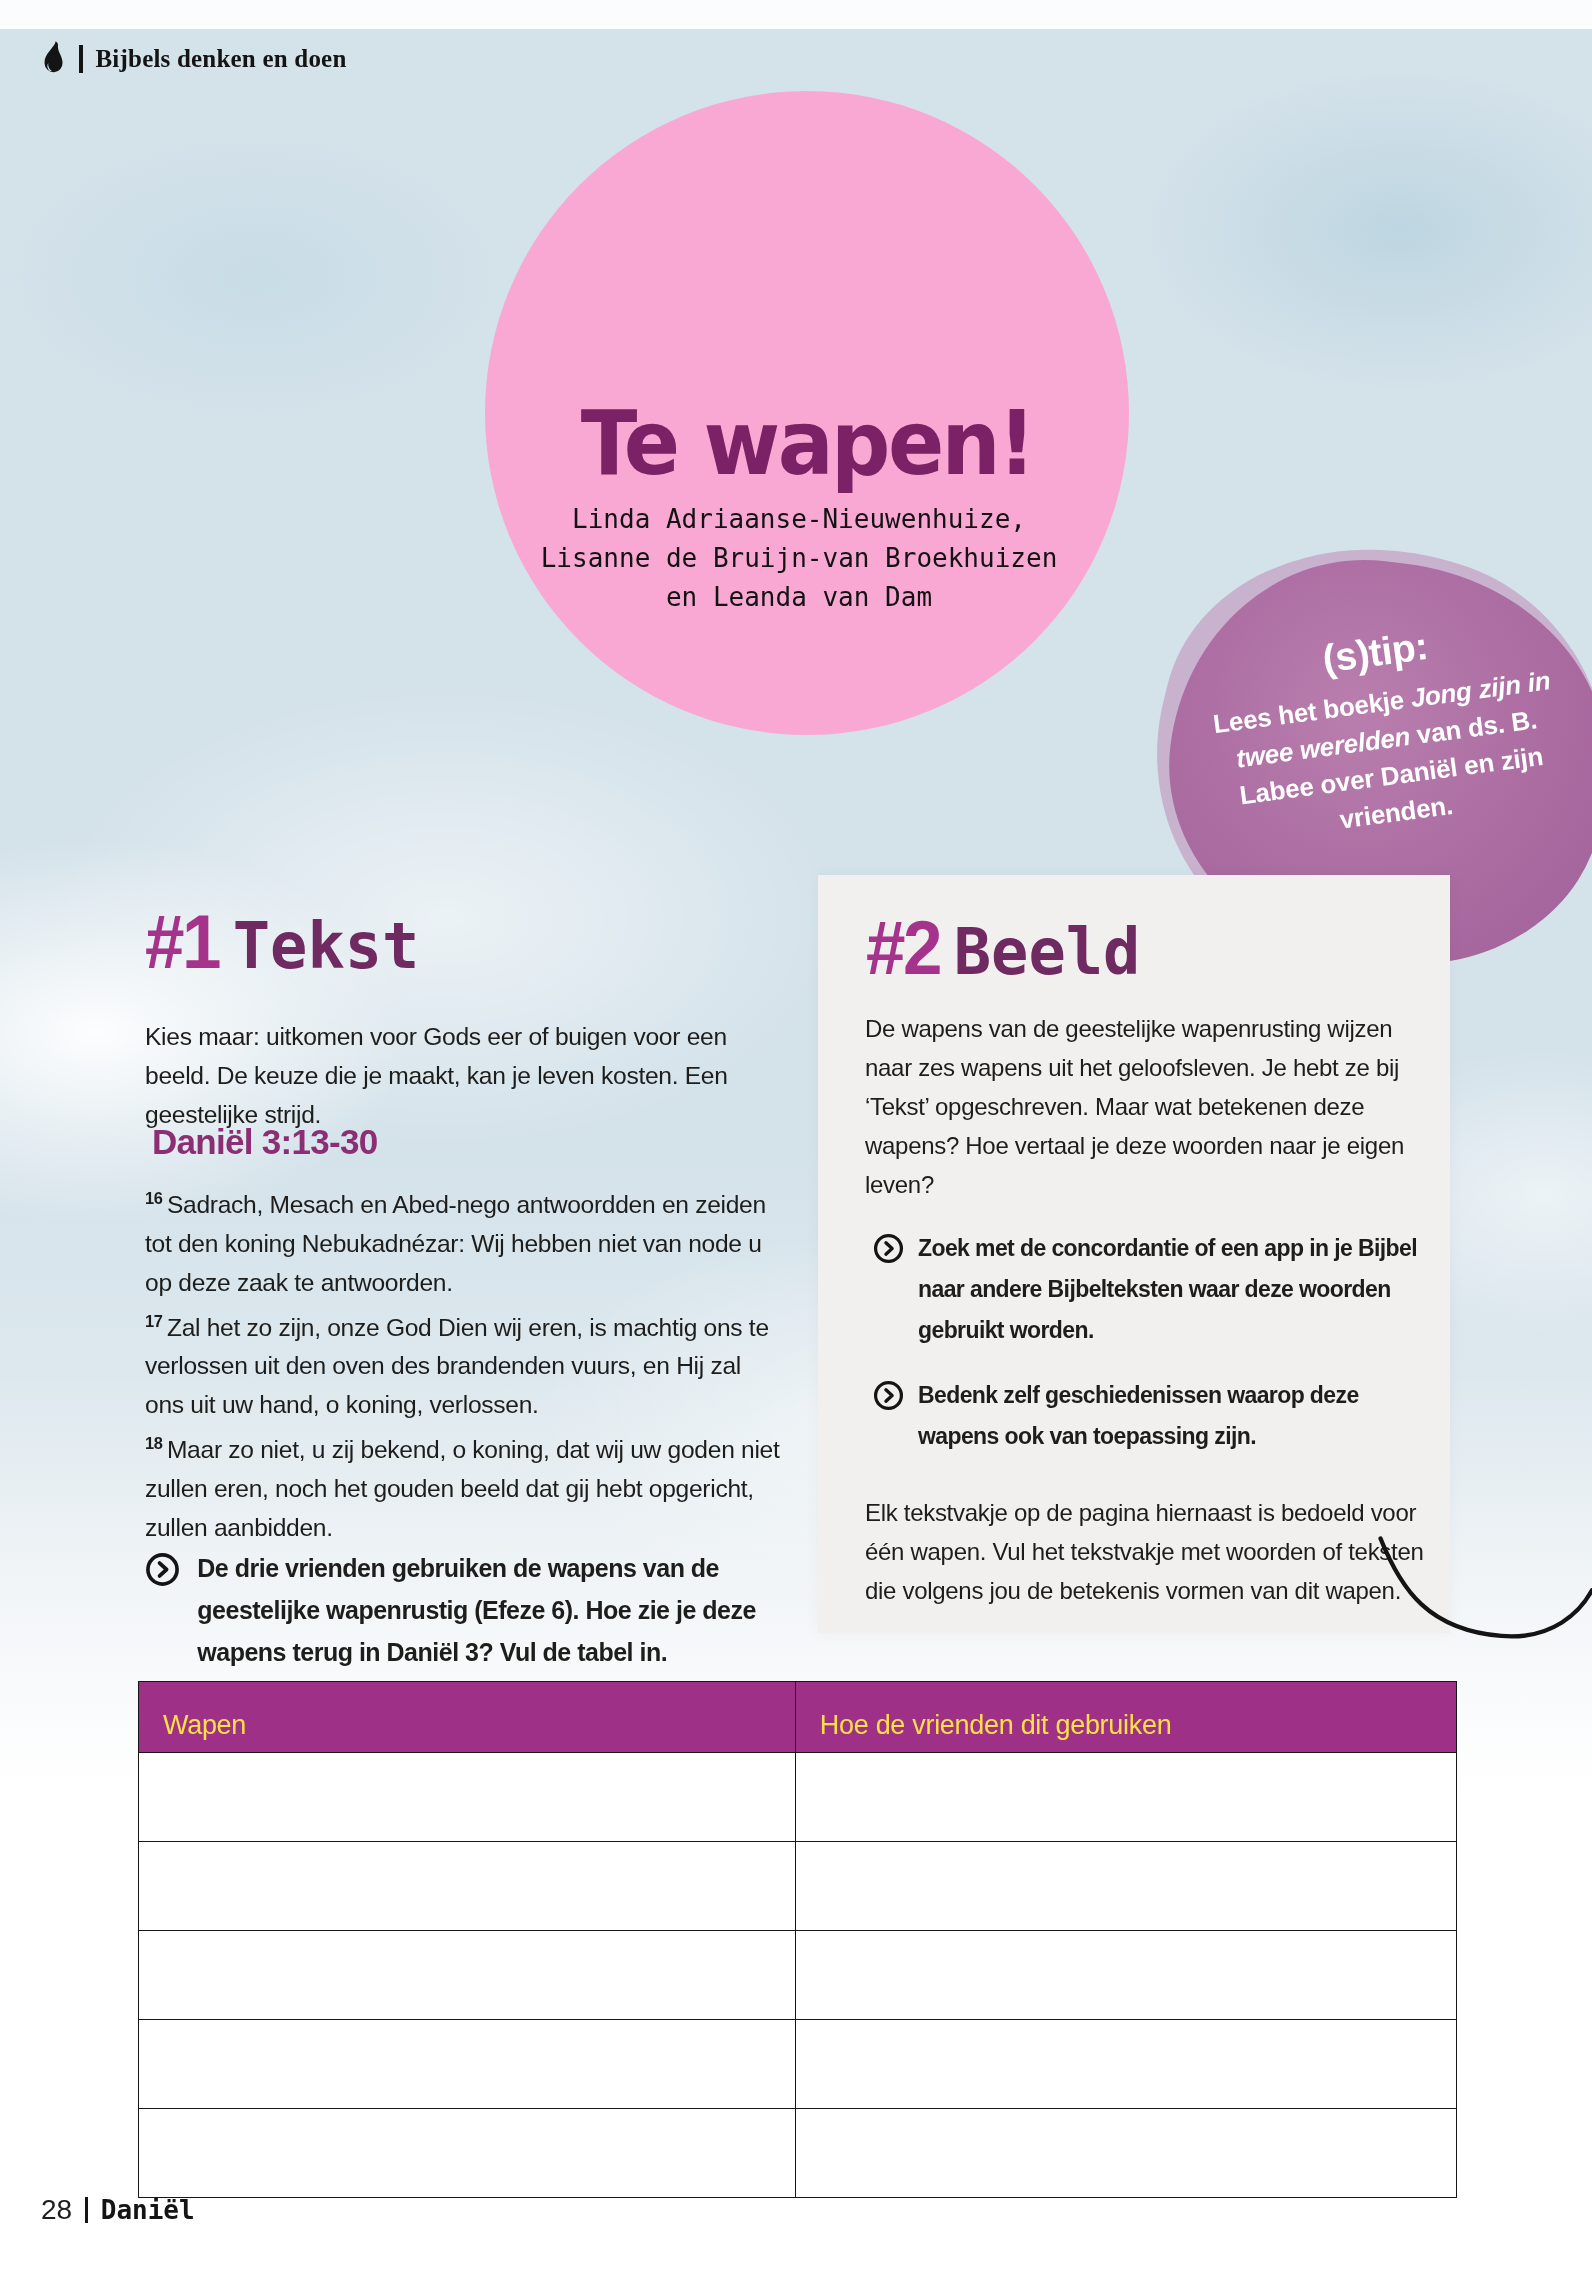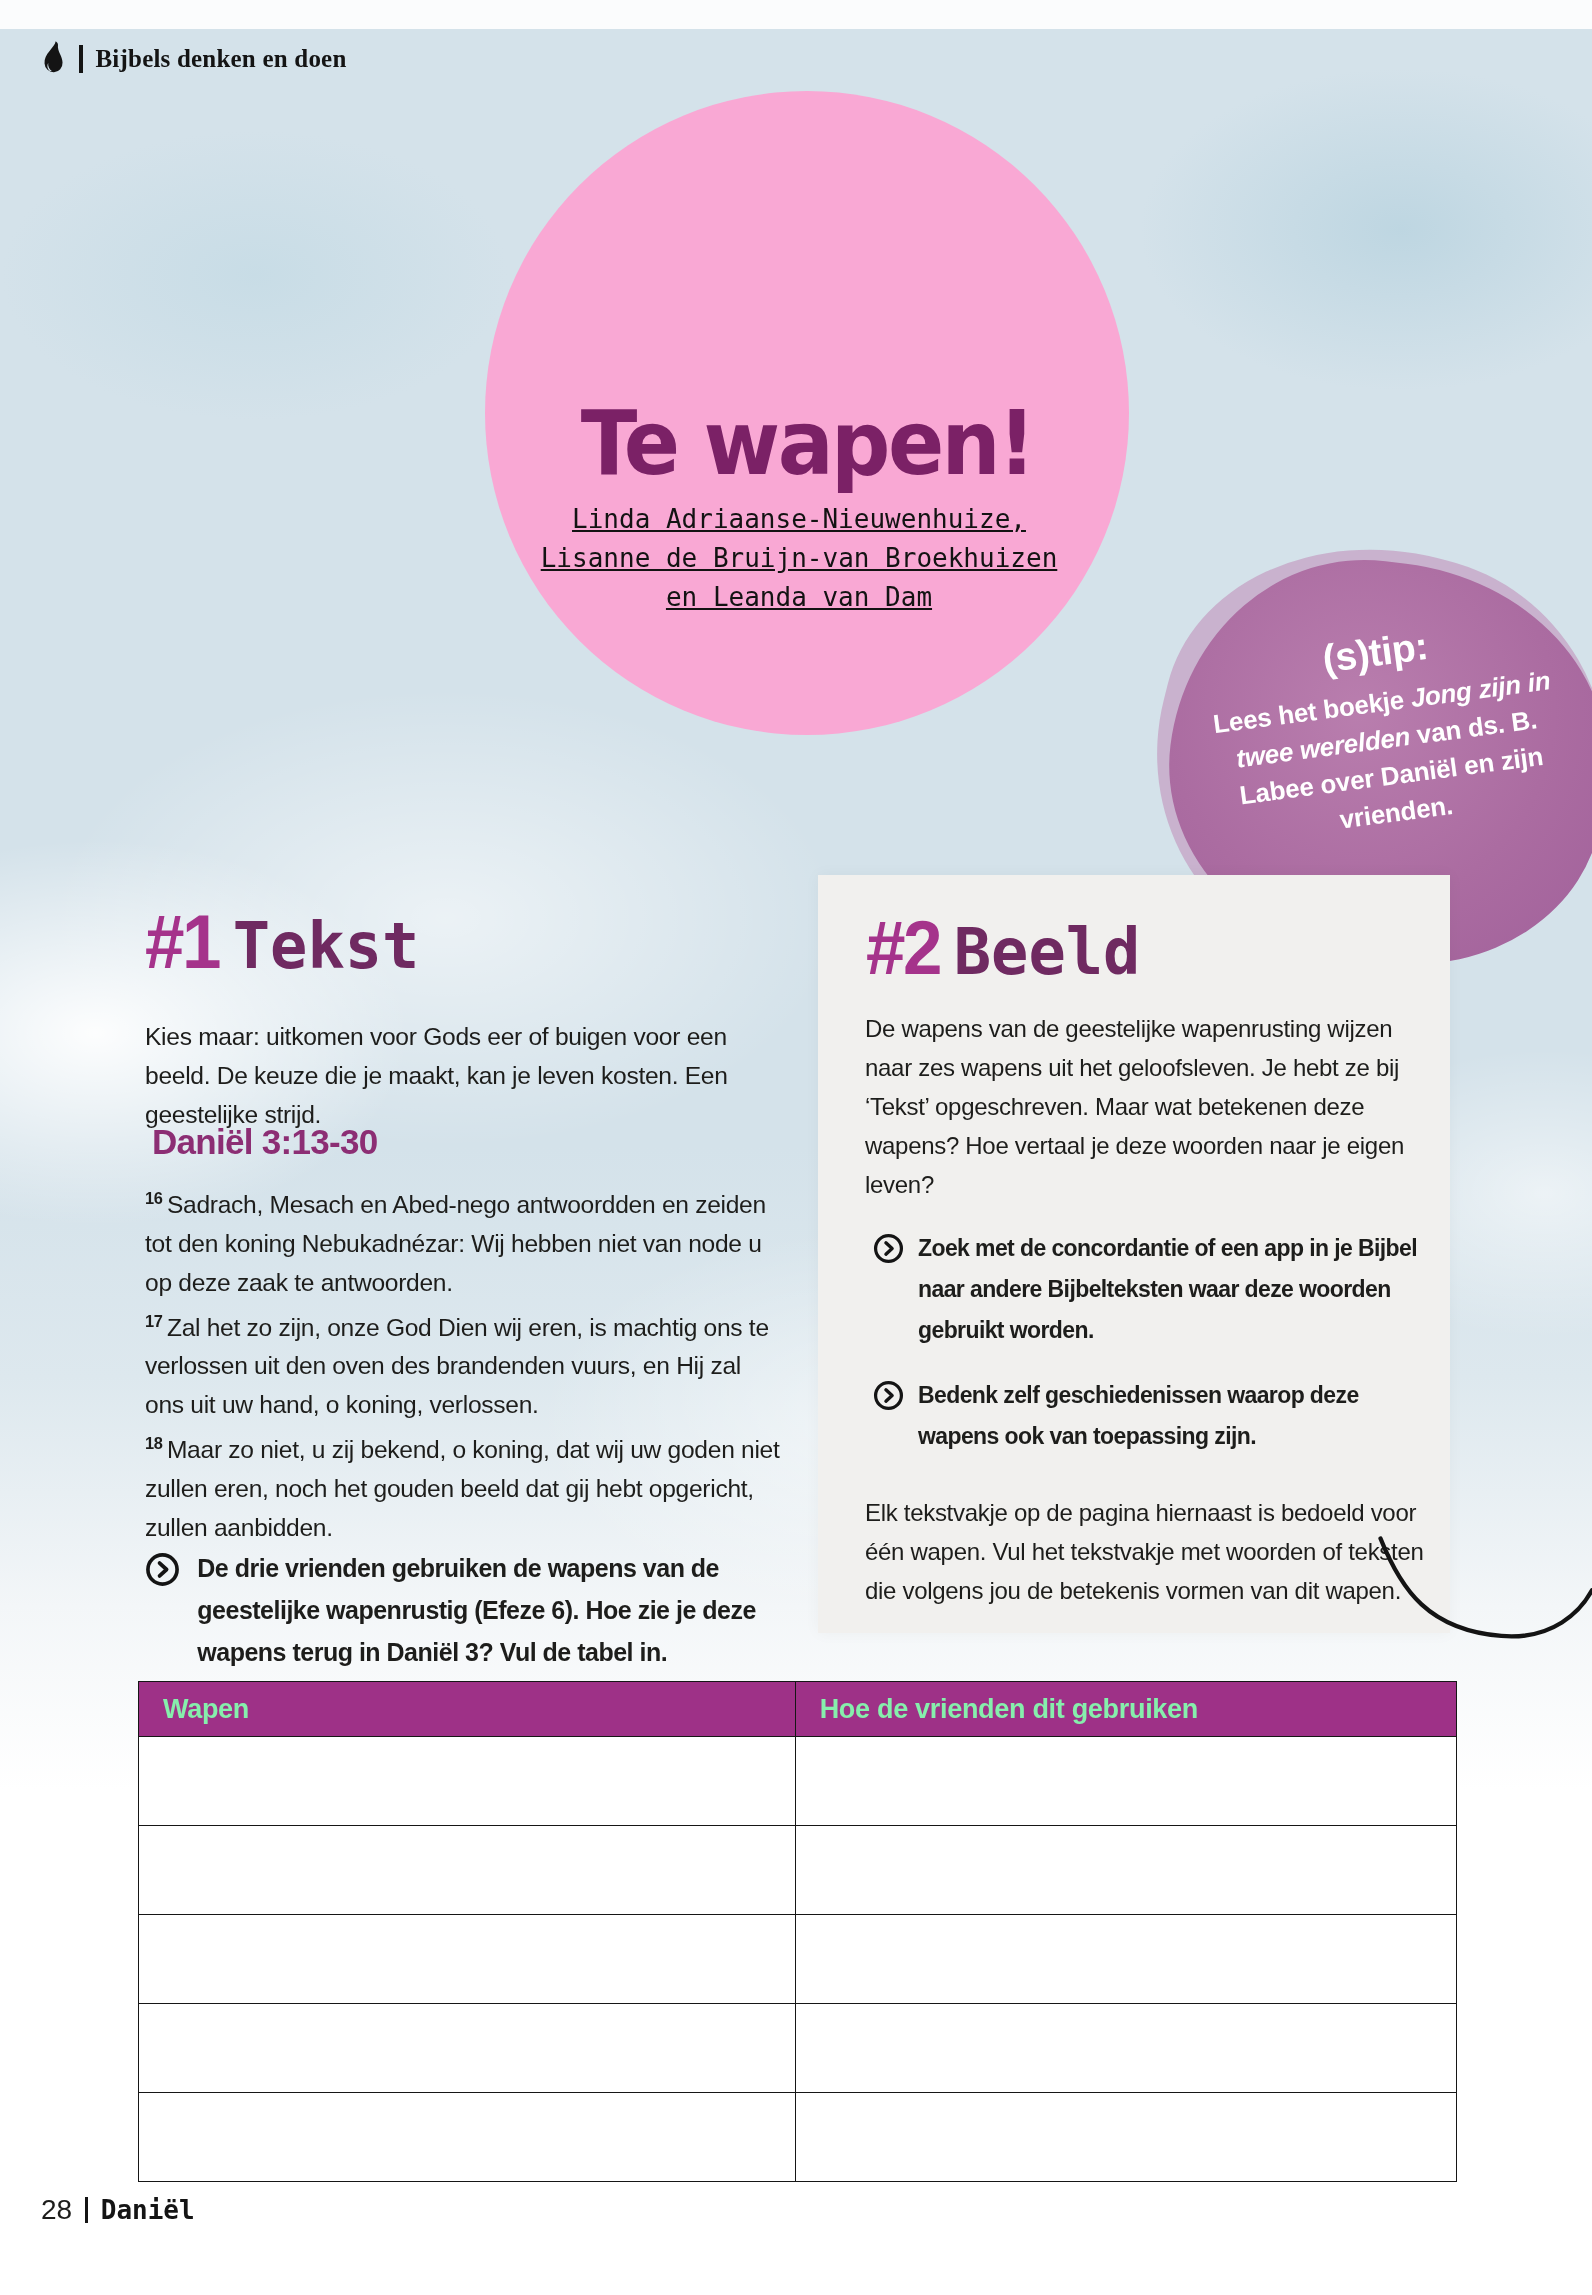--- a/index.html
+++ b/index.html
@@ -21,21 +21,21 @@
   .brand svg{display:block;}
   .brand-divider{width:3.5px;height:28px;background:#141414;}
   .brand-label{font-family:"Liberation Serif",serif;font-weight:bold;font-size:25px;letter-spacing:0.2px;color:#141414;}
 
   
   .hero-circle{position:absolute;left:485px;top:91px;width:644px;height:644px;border-radius:50%;background:#f9a8d4;}
   .hero-title{position:absolute;left:0;right:0;top:252px;text-align:center;
       font-family:"DejaVu Sans",sans-serif;font-weight:bold;font-size:83px;line-height:1;
       color:#7b2166;letter-spacing:-2.6px;transform:scaleY(1.07);transform-origin:top center;}
   .hero-authors{position:absolute;left:0;right:16px;top:409px;text-align:center;
-      font-family:"DejaVu Sans Mono",monospace;font-size:26px;line-height:39px;color:#131313;text-decoration:underline;}
+      font-family:"DejaVu Sans Mono",monospace;font-size:26px;line-height:39px;color:#131313;}
 
   
   .tip-wrap{position:absolute;left:1170px;top:563px;width:436px;height:399px;}
   .blob-back{position:absolute;inset:-12px -5.2px -5.2px -14px;background:#c08ab6;opacity:.55;
       border-radius:52% 48% 55% 45% / 46% 54% 48% 52%;transform:rotate(14deg);}
   .blob-main{position:absolute;inset:0;
       background:radial-gradient(circle at 42% 38%, #b97eae 0%, #ab6ca1 55%, #a0609a 100%);
       border-radius:46% 54% 48% 52% / 55% 50% 45% 50%;transform:rotate(7deg);}
   .tip-text{position:absolute;left:29px;top:67px;width:373px;transform:rotate(-7.5deg);
       color:#ffffff;text-align:center;}
@@ -74,22 +74,22 @@
   .s2-tasks{position:absolute;left:43px;top:341px;width:583px;display:flex;flex-direction:column;}
   .s2-task{display:flex;gap:14px;margin:12px;}
   .s2-task .icon{flex:0 0 auto;margin-top:5.2px;}
   .s2-task .task-text{width:535px;font-size:23px;line-height:41px;letter-spacing:-0.6px;}
   .s2-outro{position:absolute;left:47px;top:594px;width:559px;font-size:24px;}
 
   .swoosh{position:absolute;left:1346px;top:1502px;}
 
   
   .wapen-table{position:absolute;left:138px;top:1681px;width:1319px;border-collapse:collapse;}
-  .wapen-table th{height:54px;background:#9e3187;color:#86efac;font-size:27px;font-weight:bold;
-      text-align:left;padding:0 0 0 24px;border:1.7px solid #161616;letter-spacing:-0.3px;}
+  .wapen-table th{height:54px;background:#9e3187;color:#fde047;font-size:27px;font-weight:normal;
+      text-align:left;padding:16px 0 0 24px;border:1.7px solid #161616;letter-spacing:-0.3px;}
   .wapen-table td{height:86px;background:#ffffff;border:1.7px solid #161616;}
   .col-wapen{width:658px;}
   .col-gebruik{width:661px;}
 
   
   .footer{position:absolute;left:41px;top:2194px;display:flex;align-items:center;gap:13px;}
   .footer-page{font-size:28px;color:#1d1d1b;}
   .footer-divider{width:2.6px;height:26px;background:#141414;}
   .footer-chapter{font-family:"DejaVu Sans Mono",monospace;font-weight:bold;font-size:26px;color:#141414;}
 </style>

